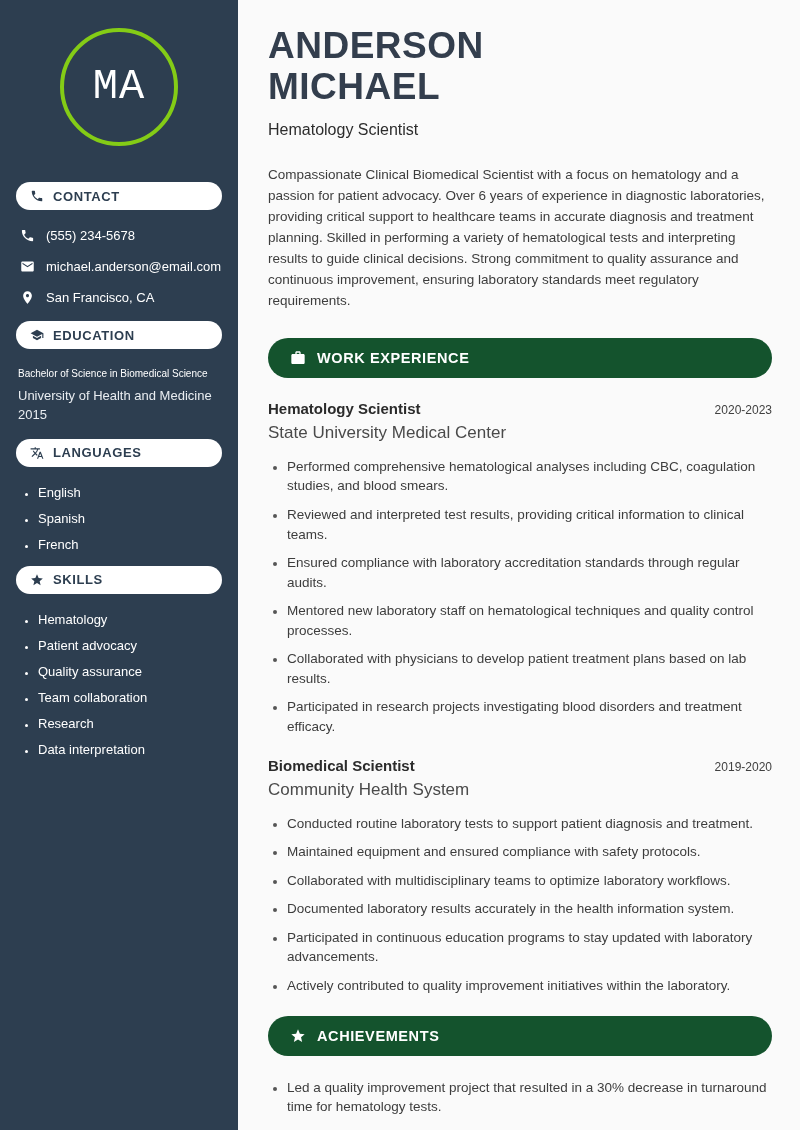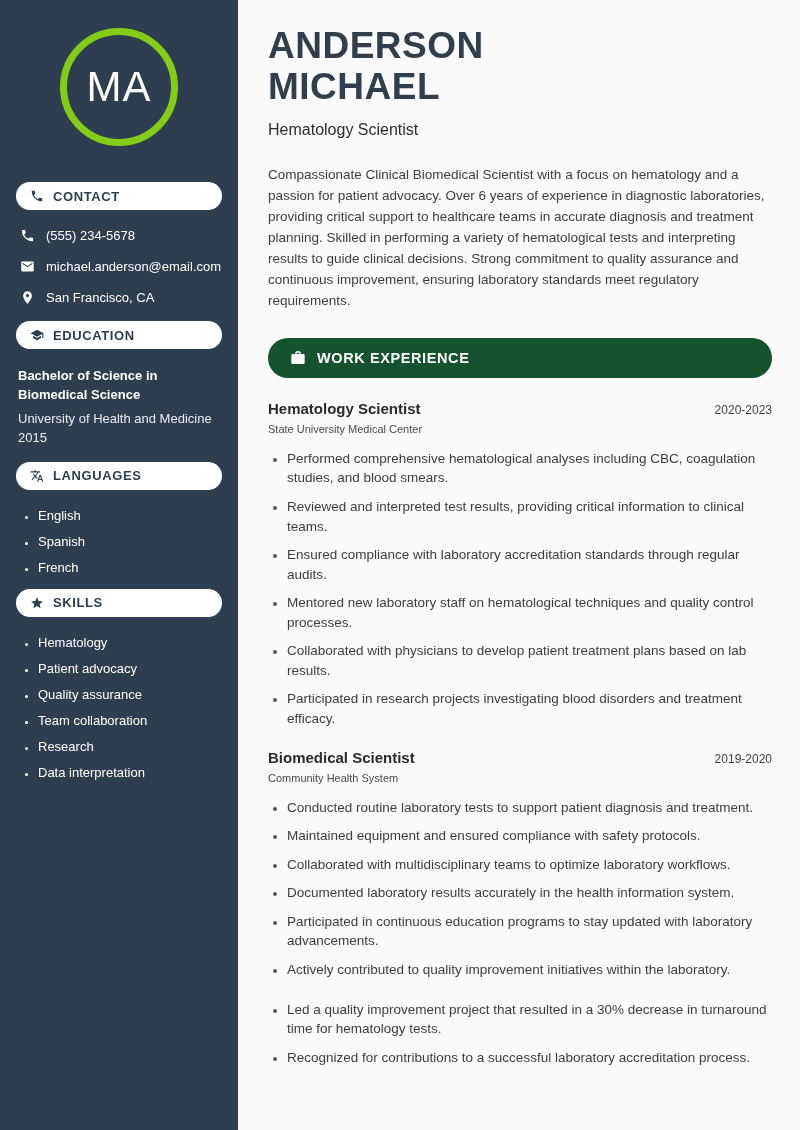--- a/index.html
+++ b/index.html
@@ -19,26 +19,27 @@
   .sidebar {
     width: 238px;
     flex-shrink: 0;
     background: #2d3e50;
     color: #ffffff;
     padding: 26px 16px 30px;
   }
   .avatar {
     width: 118px;
     height: 118px;
-    border: 7px solid #84cc16;
+    border: 4px solid #84cc16;
     border-radius: 50%;
     margin: 2px auto 36px;
     display: flex;
     align-items: center;
     justify-content: center;
+    font-family: Liberation Mono, monospace;
   }
   .avatar-initials {
     font-size: 42px;
     font-weight: 400;
     letter-spacing: 1px;
     color: #ffffff;
   }
   .side-pill {
     background: #ffffff;
     color: #2d3e50;
@@ -58,22 +59,22 @@
   .contact-item {
     display: flex;
     align-items: center;
     gap: 11px;
     font-size: 13px;
     margin: 0 0 16px 4px;
   }
   .contact-item svg { width: 15px; height: 15px; fill: #ffffff; flex-shrink: 0; }
 
   .edu-degree {
-    font-size: 13px;
-    font-weight: bold;
+    font-size: 10px;
+    font-weight: normal;
     line-height: 1.45;
     margin: 0 0 4px 2px;
   }
   .edu-school, .edu-year {
     font-size: 13px;
     color: #e9edf1;
     line-height: 1.5;
     margin-left: 2px;
   }
   .edu-year { margin-bottom: 6px; }
@@ -139,21 +140,21 @@
   .job-name {
     font-size: 15px;
     font-weight: bold;
     color: #2b2b2b;
   }
   .job-dates {
     font-size: 12px;
     color: #404040;
   }
   .job-company {
-    font-size: 11px;
+    font-size: 17px;
     color: #4a4a4a;
     margin: 6px 0 14px;
   }
   .bullets {
     list-style: disc;
     padding-left: 17px;
     margin: 0 0 20px 2px;
   }
   .bullets li {
     font-size: 13.5px;
@@ -287,20 +288,26 @@
       <ul class="bullets">
         <li>Conducted routine laboratory tests to support patient diagnosis and treatment.</li>
         <li>Maintained equipment and ensured compliance with safety protocols.</li>
         <li>Collaborated with multidisciplinary teams to optimize laboratory workflows.</li>
         <li>Documented laboratory results accurately in the health information system.</li>
         <li>Participated in continuous education programs to stay updated with laboratory advancements.</li>
         <li>Actively contributed to quality improvement initiatives within the laboratory.</li>
       </ul>
     </section>
 
+    <div class="main-pill achievements-pill">
+      <svg viewBox="0 0 24 24">
+          <path d="M12 17.27L18.18 21l-1.64-7.03L22 9.24l-7.19-.61L12 2 9.19 8.63 2 9.24l5.46 4.73L5.82 21z"></path>
+        </svg>
+      <span>ACHIEVEMENTS</span>
+    </div>
     <ul class="bullets">
       <li>Led a quality improvement project that resulted in a 30% decrease in turnaround time for hematology tests.</li>
       <li>Recognized for contributions to a successful laboratory accreditation process.</li>
 
     </ul>
 
   </main>
 </div>
 
 </body></html>

